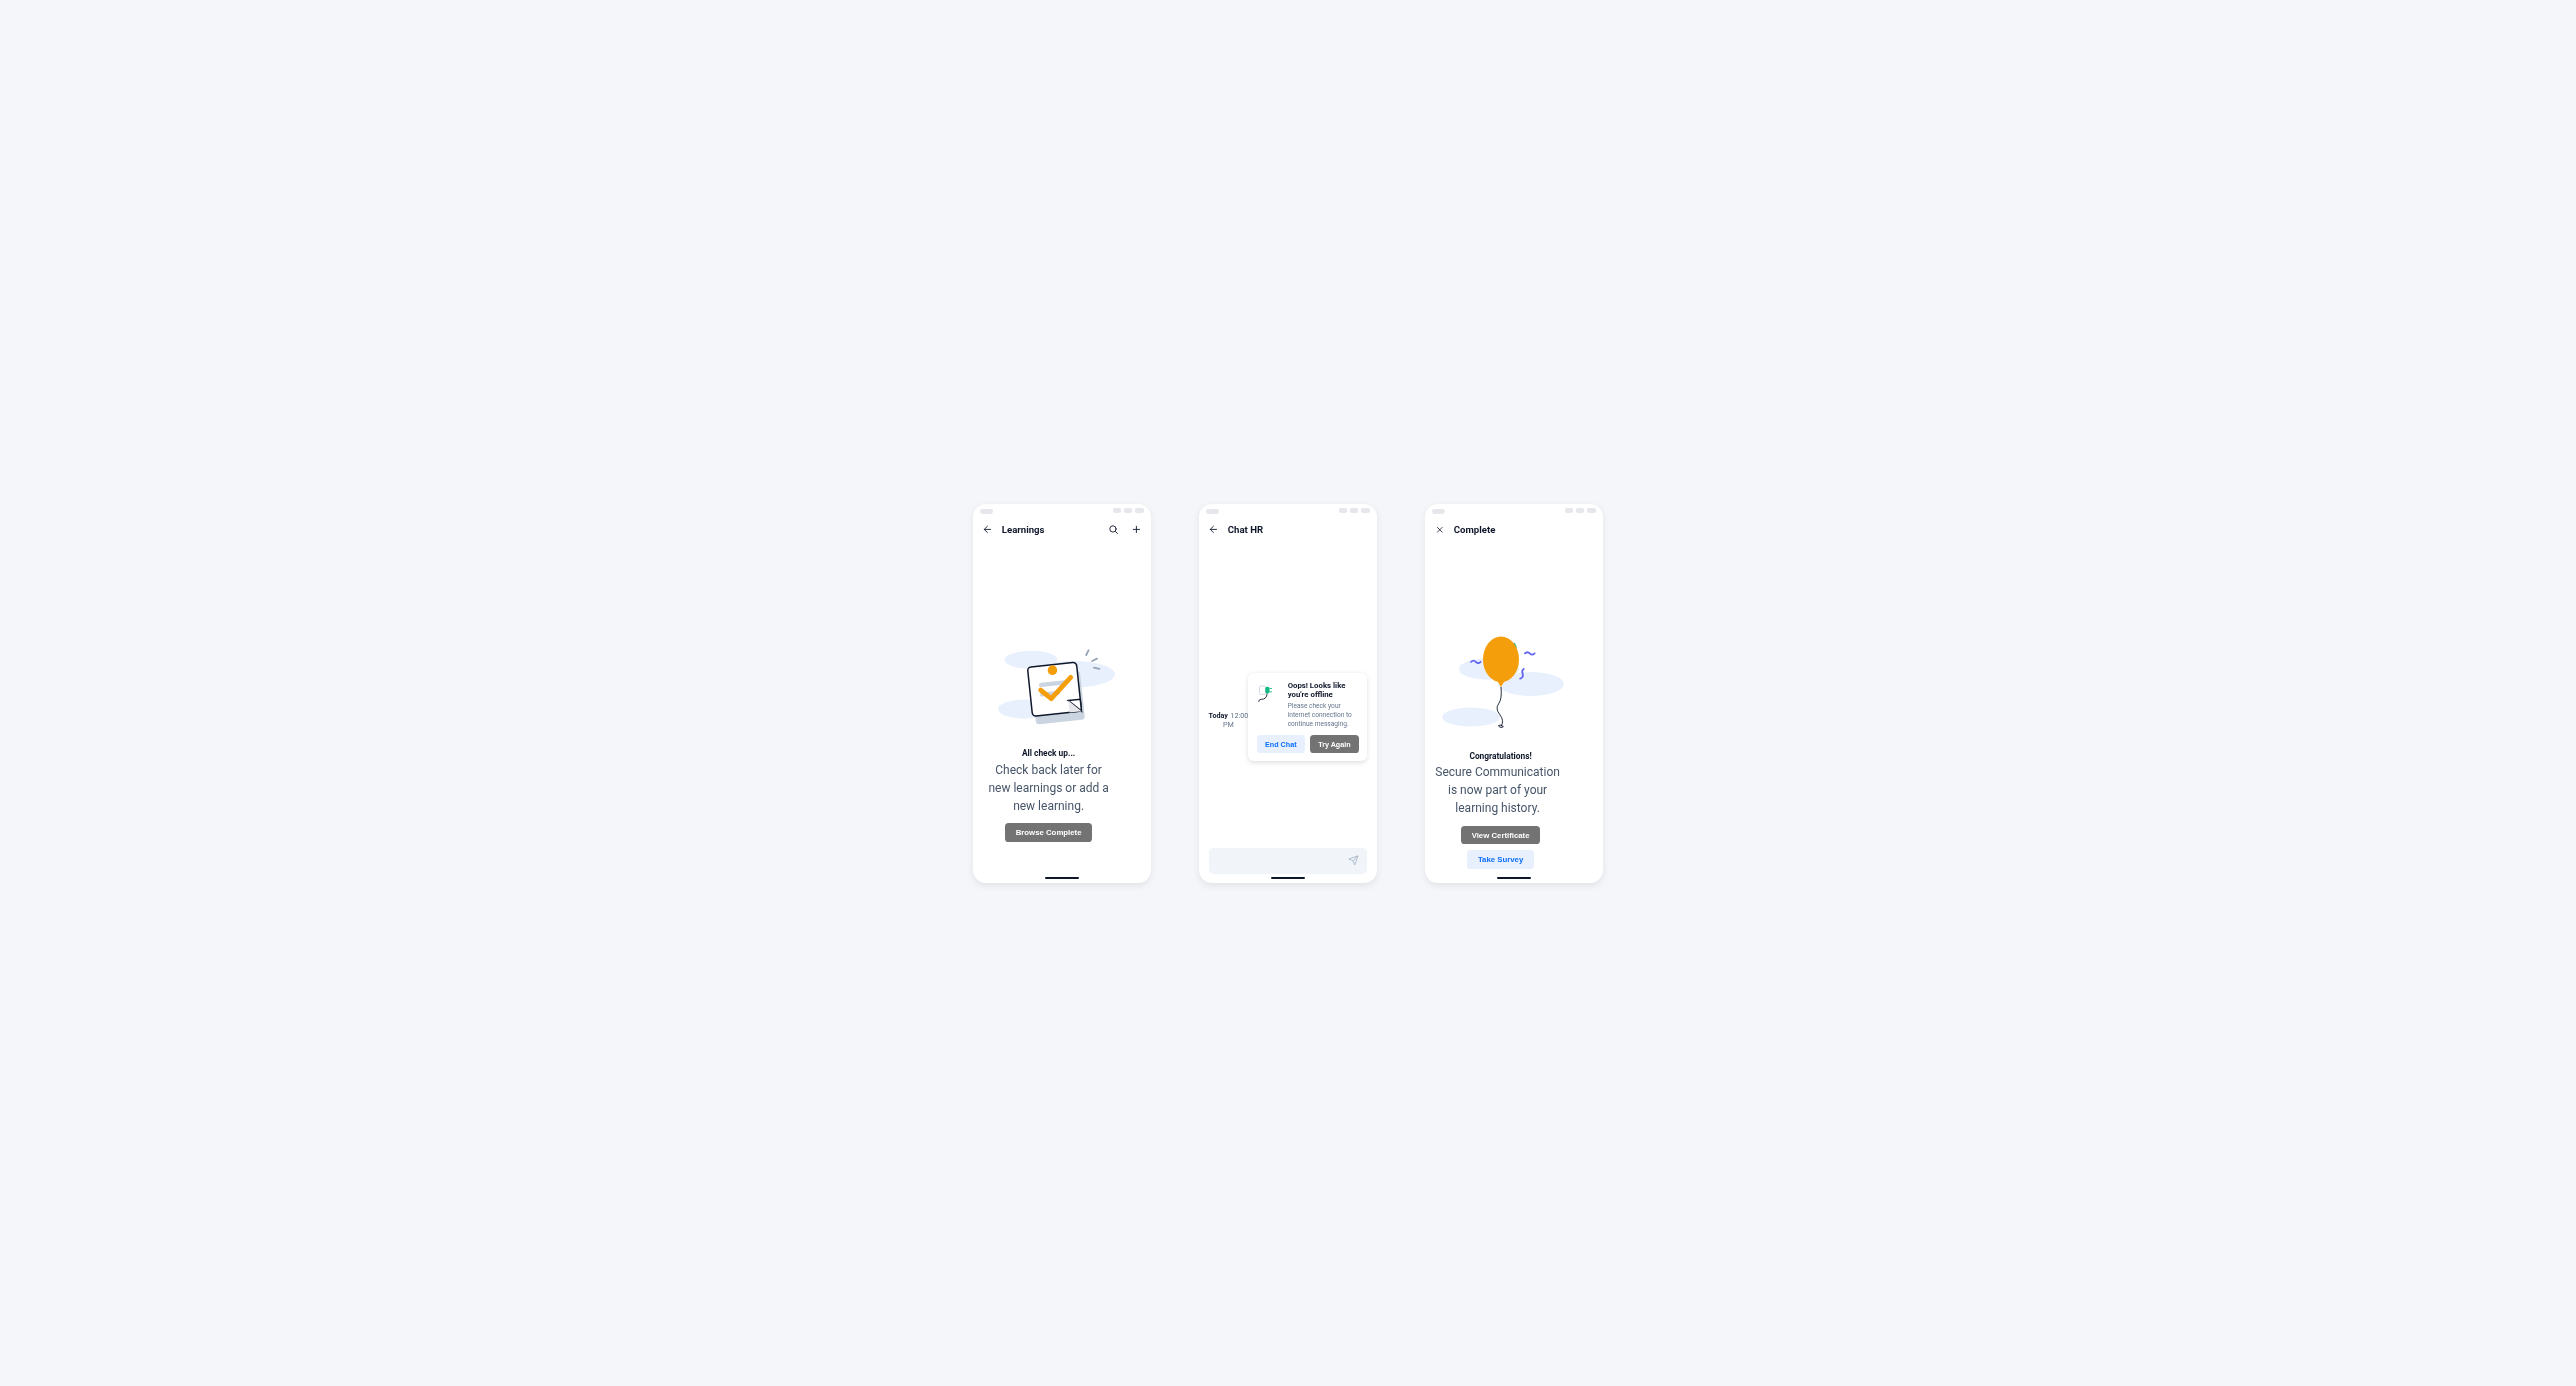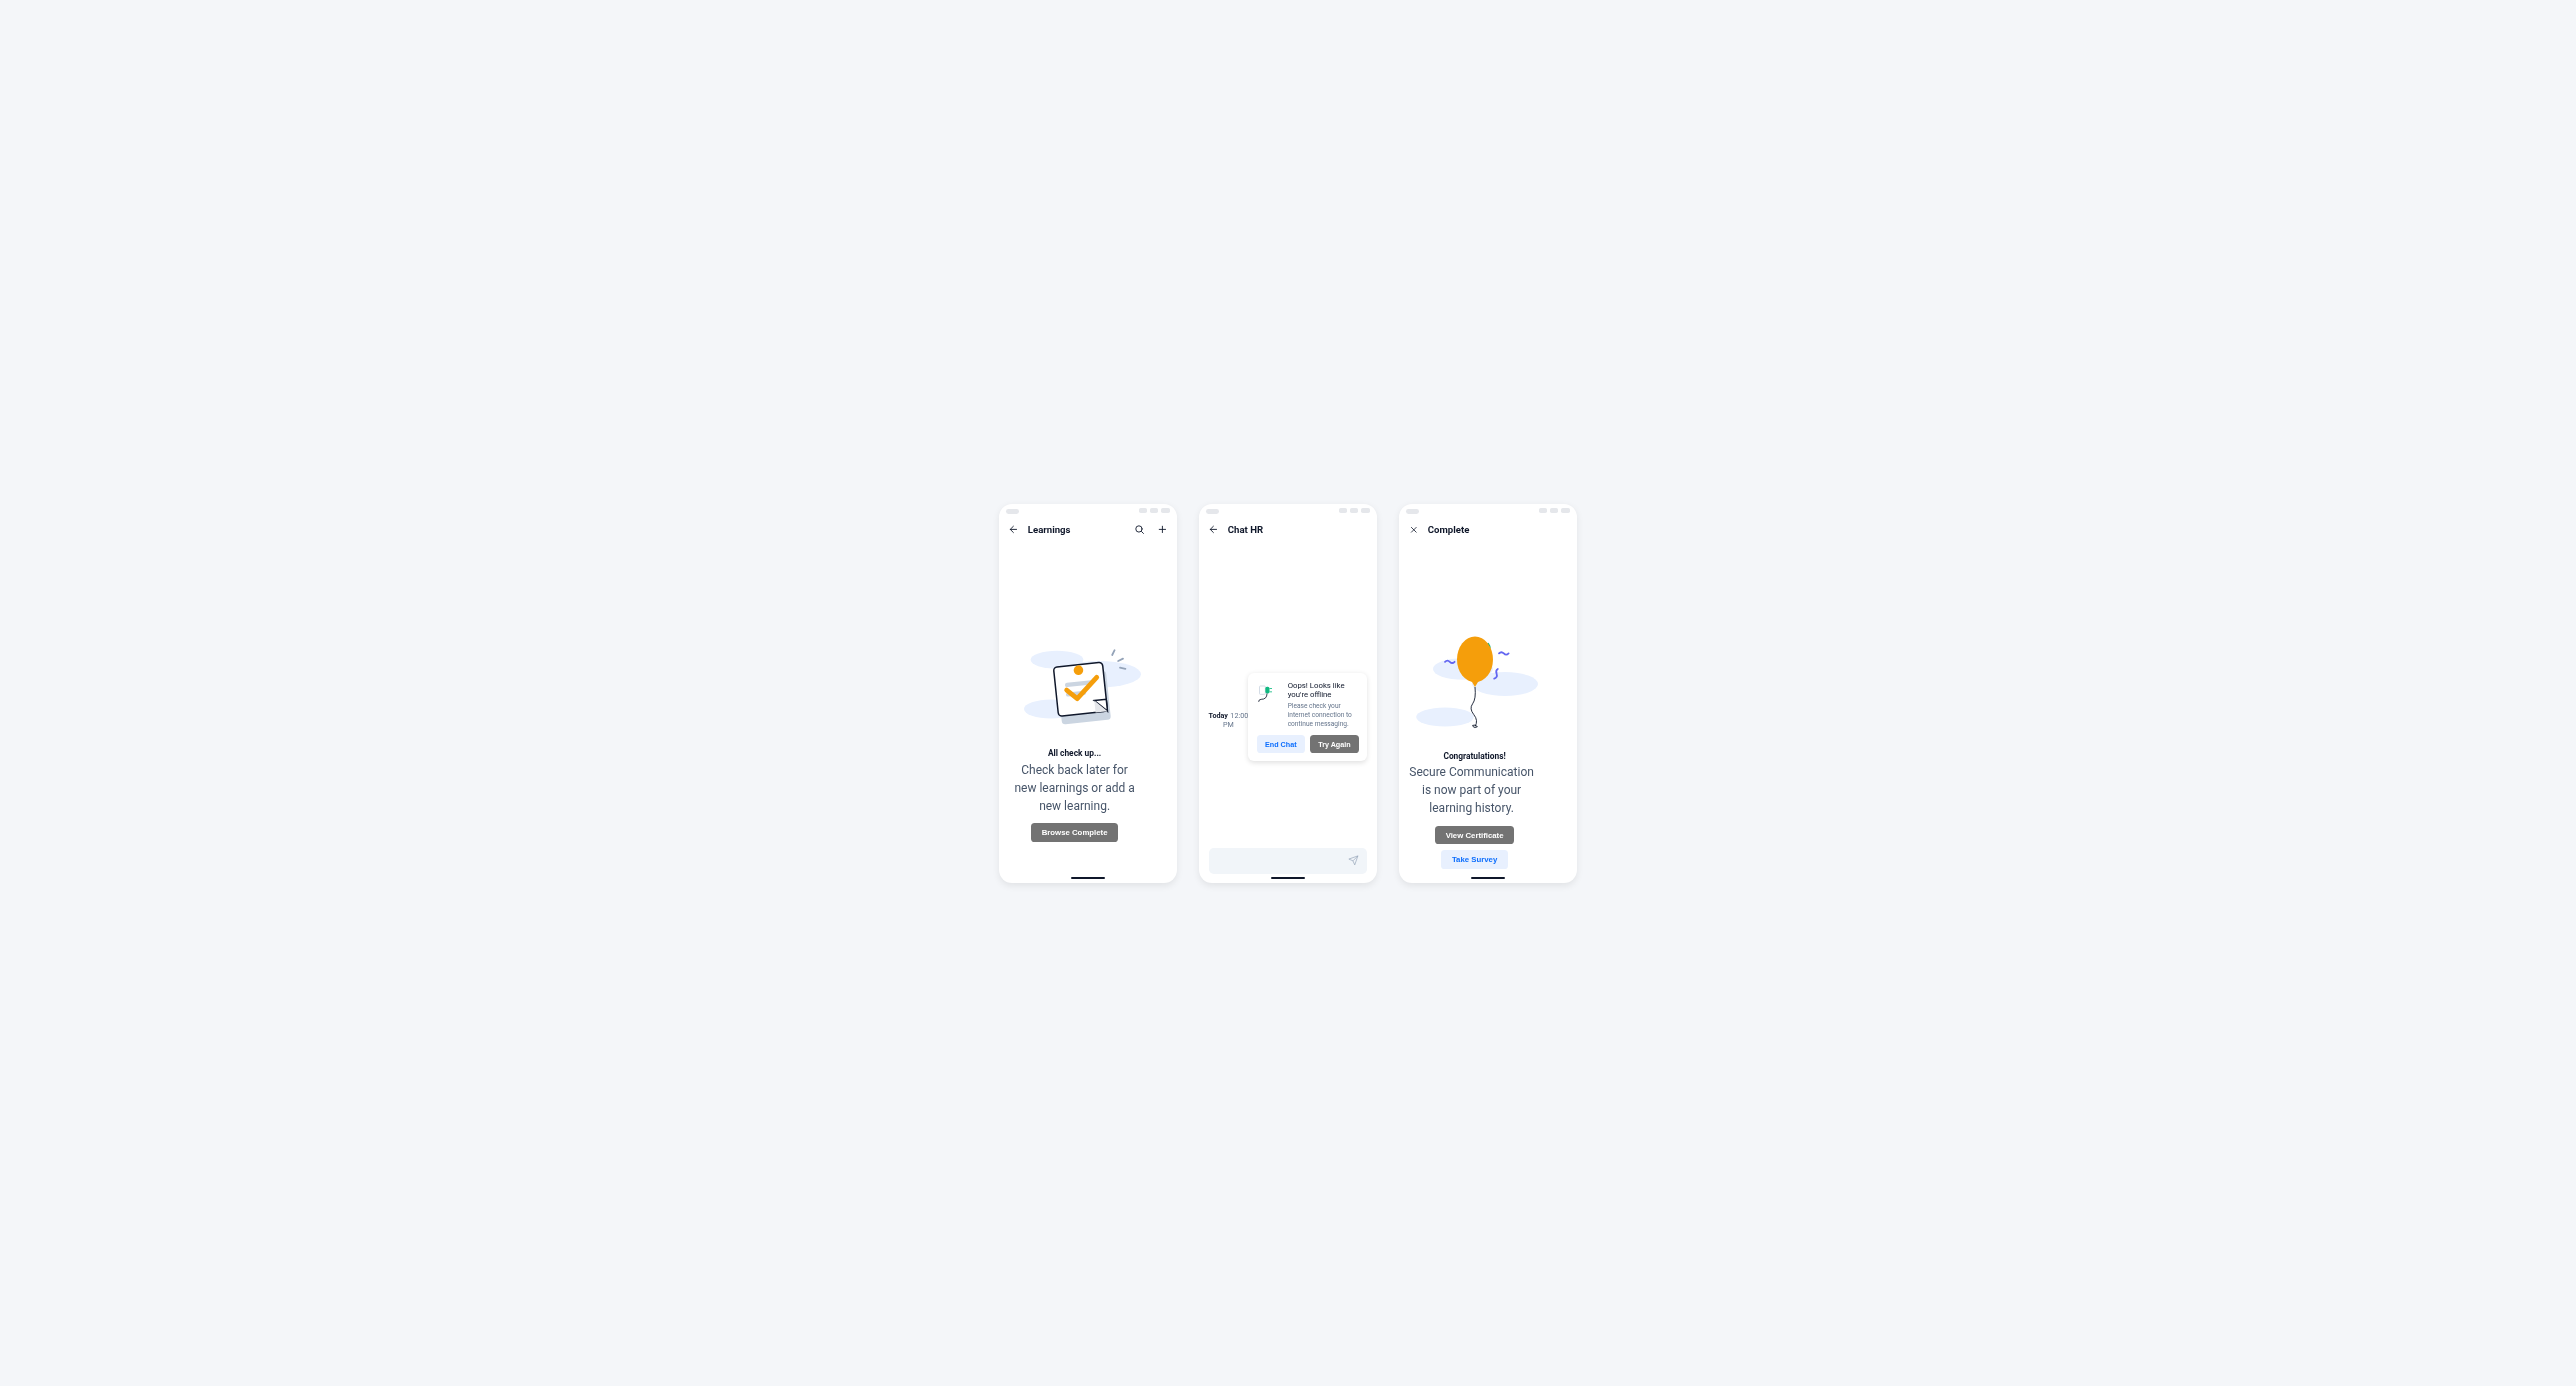--- a/index.html
+++ b/index.html
@@ -1,17 +1,17 @@
 <!DOCTYPE html>
 <html style="font-size:9.6px"><head>
 <meta charset="utf-8">
 <style>
 *{margin:0;padding:0;box-sizing:border-box}
 body{font-family:-apple-system,BlinkMacSystemFont,"Segoe UI",Roboto,Helvetica,Arial,sans-serif;background:#f4f6f9;display:flex;justify-content:center;align-items:center;min-height:100vh;padding:24px}
-.canvas{display:flex;gap:22px;justify-content:center;align-items:flex-start}
+.canvas{display:flex;gap:48px;justify-content:center;align-items:flex-start}
 .phone{width:178px;height:379px;background:#fff;border-radius:13.2px;box-shadow:0 2.4px 7.2px rgba(0,0,0,0.08);position:relative;overflow:hidden;display:flex;flex-direction:column}
 .statusbar{display:flex;justify-content:space-between;align-items:center;padding:4.8px 7.2px 2.4px;height:12px}
 .statusbar-left .pill{display:inline-block;width:13.2px;height:5.4px;background:#e5e7eb;border-radius:2.4px}
 .statusbar-right{display:flex;gap:3px}
 .statusbar-right .pill{width:8.4px;height:5.4px;background:#e5e7eb;border-radius:1.8px}
 .appbar{display:flex;align-items:center;gap:8.4px;padding:8.4px 8.4px 6px}
 .appbar .icon-btn{width:12px;height:12px;display:flex;align-items:center;justify-content:center;cursor:pointer}
 .appbar .title{font-size:9.6px;font-weight:700;color:#0f172a;flex:1}
 .appbar .trail{display:flex;gap:10.8px;align-items:center}
 .icon-btn svg{stroke:#0f172a;fill:none;stroke-width:2;stroke-linecap:round;stroke-linejoin:round}
@@ -25,21 +25,21 @@
 .btn-light{background:#e8f0fe;color:#0d6efd}
 .homebar{position:absolute;bottom:3.6px;left:50%;transform:translateX(-50%);width:34px;height:1.8px;background:#0f172a;border-radius:1.2px}
 
 
 .chat-meta{text-align:center;margin-top:15.6px;font-size:7.2px}
 .chat-meta .day{font-weight:700;color:#0f172a}
 .chat-meta .time{color:#64748b;margin-left:2.4px}
 .offline-card{margin-top:9.6px;background:#fff;border-radius:6px;box-shadow:0 1.2px 4.8px rgba(0,0,0,0.12);padding:8.4px 8.4px 8.4px 8.4px;width:100%}
 .offline-row{display:flex;gap:6px;align-items:flex-start}
 .offline-icon{width:25px;height:25px;flex-shrink:0}
-.offline-text h4{font-size:7.8px;font-weight:400;color:#0f172a;margin-bottom:2.4px}
+.offline-text h4{font-size:7.8px;font-weight:700;color:#0f172a;margin-bottom:2.4px}
 .offline-text p{font-size:6.6px;color:#64748b;line-height:1.4}
 .offline-actions{display:flex;gap:4.8px;justify-content:center;margin-top:6px}
 .offline-actions .btn{margin-top:0;padding:4.2px 8.4px;font-size:7.2px}
 .chat-input{position:absolute;bottom:8.4px;left:9.6px;right:9.6px;height:26.5px;background:#f1f5f9;border-radius:4.8px;display:flex;align-items:center;justify-content:flex-end;padding:0 8.4px}
 .chat-input svg{stroke:#94a3b8;fill:none;stroke-width:1.5}
 
 
 .complete-block{margin-top:66px;text-align:center}
 .complete-block .btn{display:block;margin-left:auto;margin-right:auto}
 .complete-block .btn + .btn{margin-top:6px}

